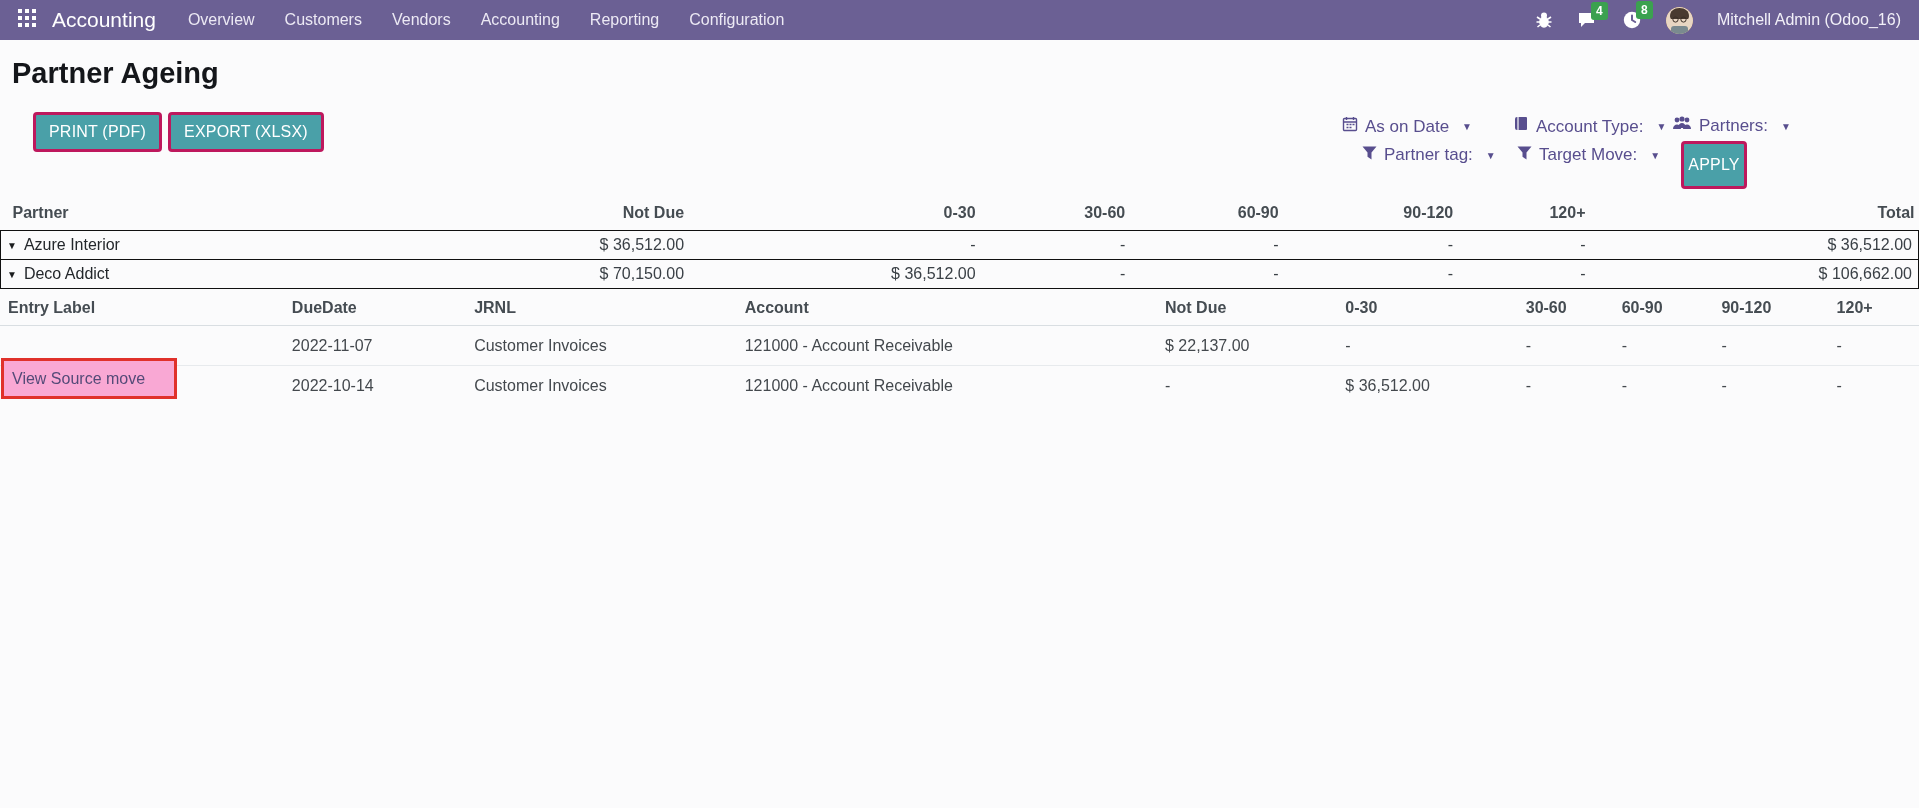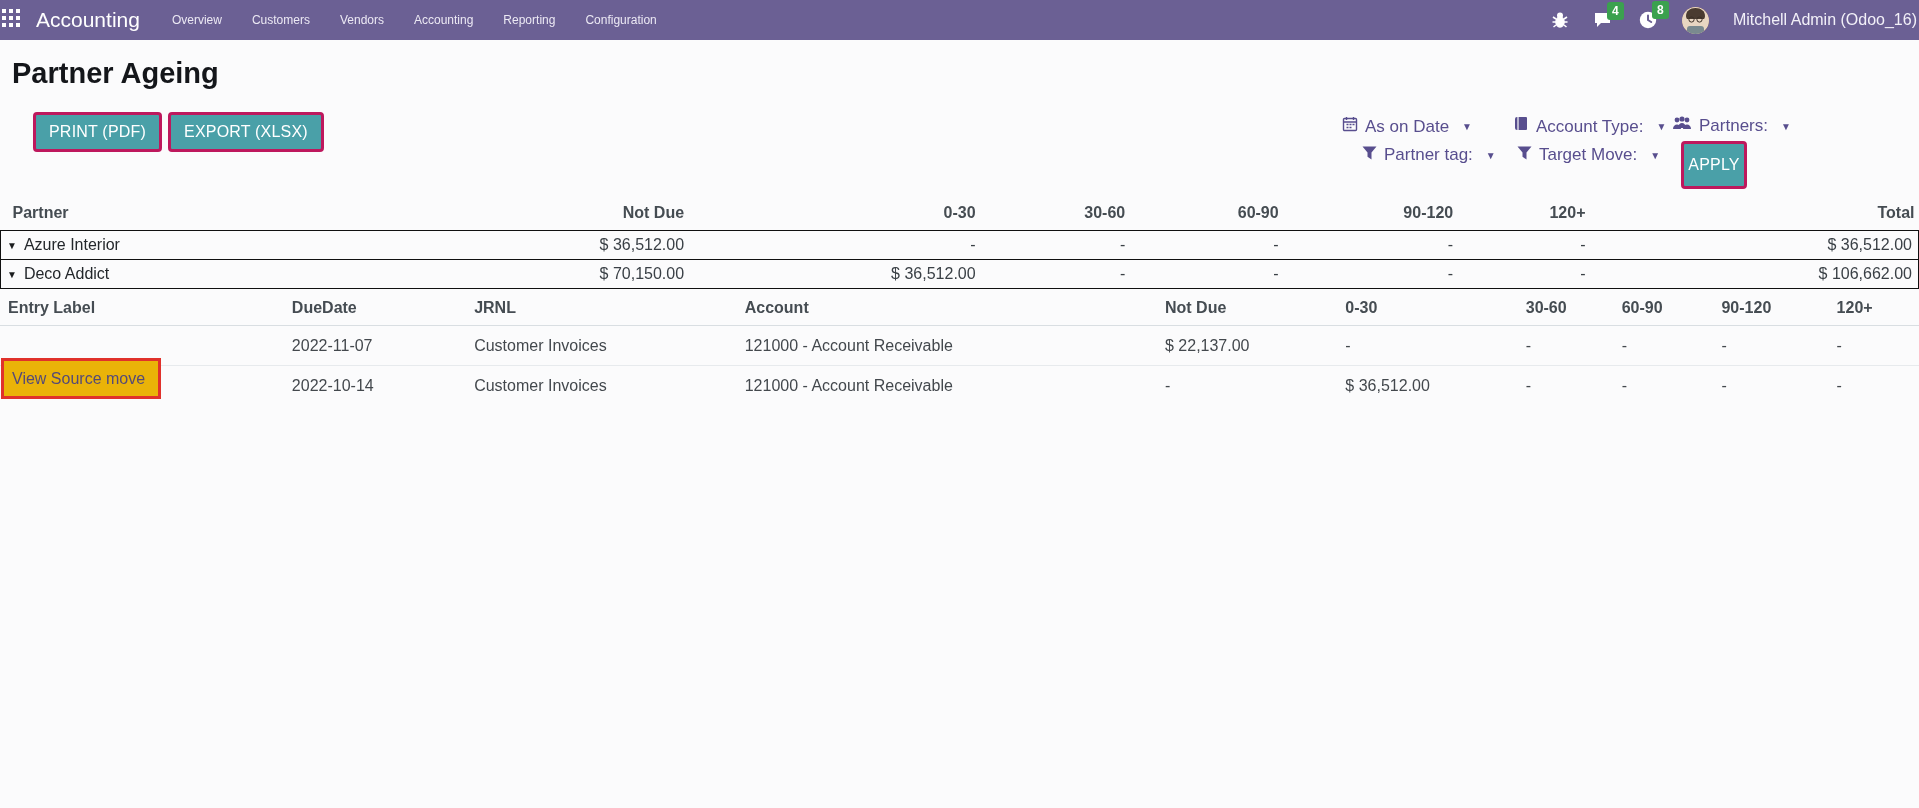--- a/index.html
+++ b/index.html
@@ -1,24 +1,24 @@
 <!DOCTYPE html>
 <html><head>
 <meta charset="utf-8">
 <style>
   * { margin:0; padding:0; box-sizing:border-box; }
   html,body { width:1919px; height:808px; overflow:hidden; background:#fbfbfc;
               font-family:"Liberation Sans","DejaVu Sans",sans-serif; }
 
   
   .topbar { height:40px; background:#6b6094; display:flex; align-items:center;
-            padding:0 2px; color:#fff; position:relative; }
+            padding:0 18px; color:#fff; position:relative; }
   .apps-btn { display:flex; align-items:center; margin-right:16px; cursor:pointer; }
   .app-name { font-size:21px; font-weight:500; color:#fff; margin-right:32px; }
-  .nav { display:flex; gap:30px; font-size:12px; color:#ece9f4; align-items:center; }
+  .nav { display:flex; gap:30px; font-size:16px; color:#ece9f4; align-items:center; }
   .nav-item { cursor:pointer; padding:4px 0; }
   .tb-right { margin-left:auto; display:flex; align-items:center; gap:24px; }
   .tb-icon { position:relative; display:flex; align-items:center; cursor:pointer; }
   .badge { position:absolute; top:-9px; left:14px; background:#3ba14f; color:#fff;
            font-size:12px; line-height:1; padding:3px 5px; border-radius:3px; font-weight:700; }
   .avatar { width:27px; height:27px; border-radius:50%; overflow:hidden; background:#caa27a; }
   .username { font-size:16px; color:#f2f0f8; }
 
   
   .page-title { margin:17px 0 0 12px; font-size:29px; font-weight:700; color:#14161a; }
@@ -50,22 +50,22 @@
   .detail-wrap { position:relative; }
   .detail-table th { font-weight:600; color:#454c52; text-align:left; padding:10px 4px 8px;
                      border-bottom:1px solid #d9dee2; }
   .detail-table th:first-child { padding-left:8px; }
   .detail-table td { text-align:left; padding:11px 4px 10px; color:#43484d; }
   .detail-table td:first-child { padding-left:8px; }
   .detail-table tbody tr + tr { border-top:1px solid #e7eaed; }
   .entry-link { color:#5b5083; text-decoration:none; cursor:pointer; }
   .link-caret { font-size:10px; color:#4d5357; margin-left:7px; }
 
-  .source-popup { position:absolute; left:1px; top:69px; width:160px; height:41px;
-                  background:#eab308; border:3px solid #e0312b; display:flex; align-items:center;
+  .source-popup { position:absolute; left:1px; top:69px; width:176px; height:41px;
+                  background:#f9a8d4; border:3px solid #e0312b; display:flex; align-items:center;
                   padding-left:8px; font-size:16px; color:#544a78; cursor:pointer; z-index:5; }
 </style>
 </head>
 <body>
 
 <div class="topbar">
   <div class="apps-btn">
     <span>
       <svg width="18" height="18" viewBox="0 0 18 18">
         <g fill="#ffffff">

